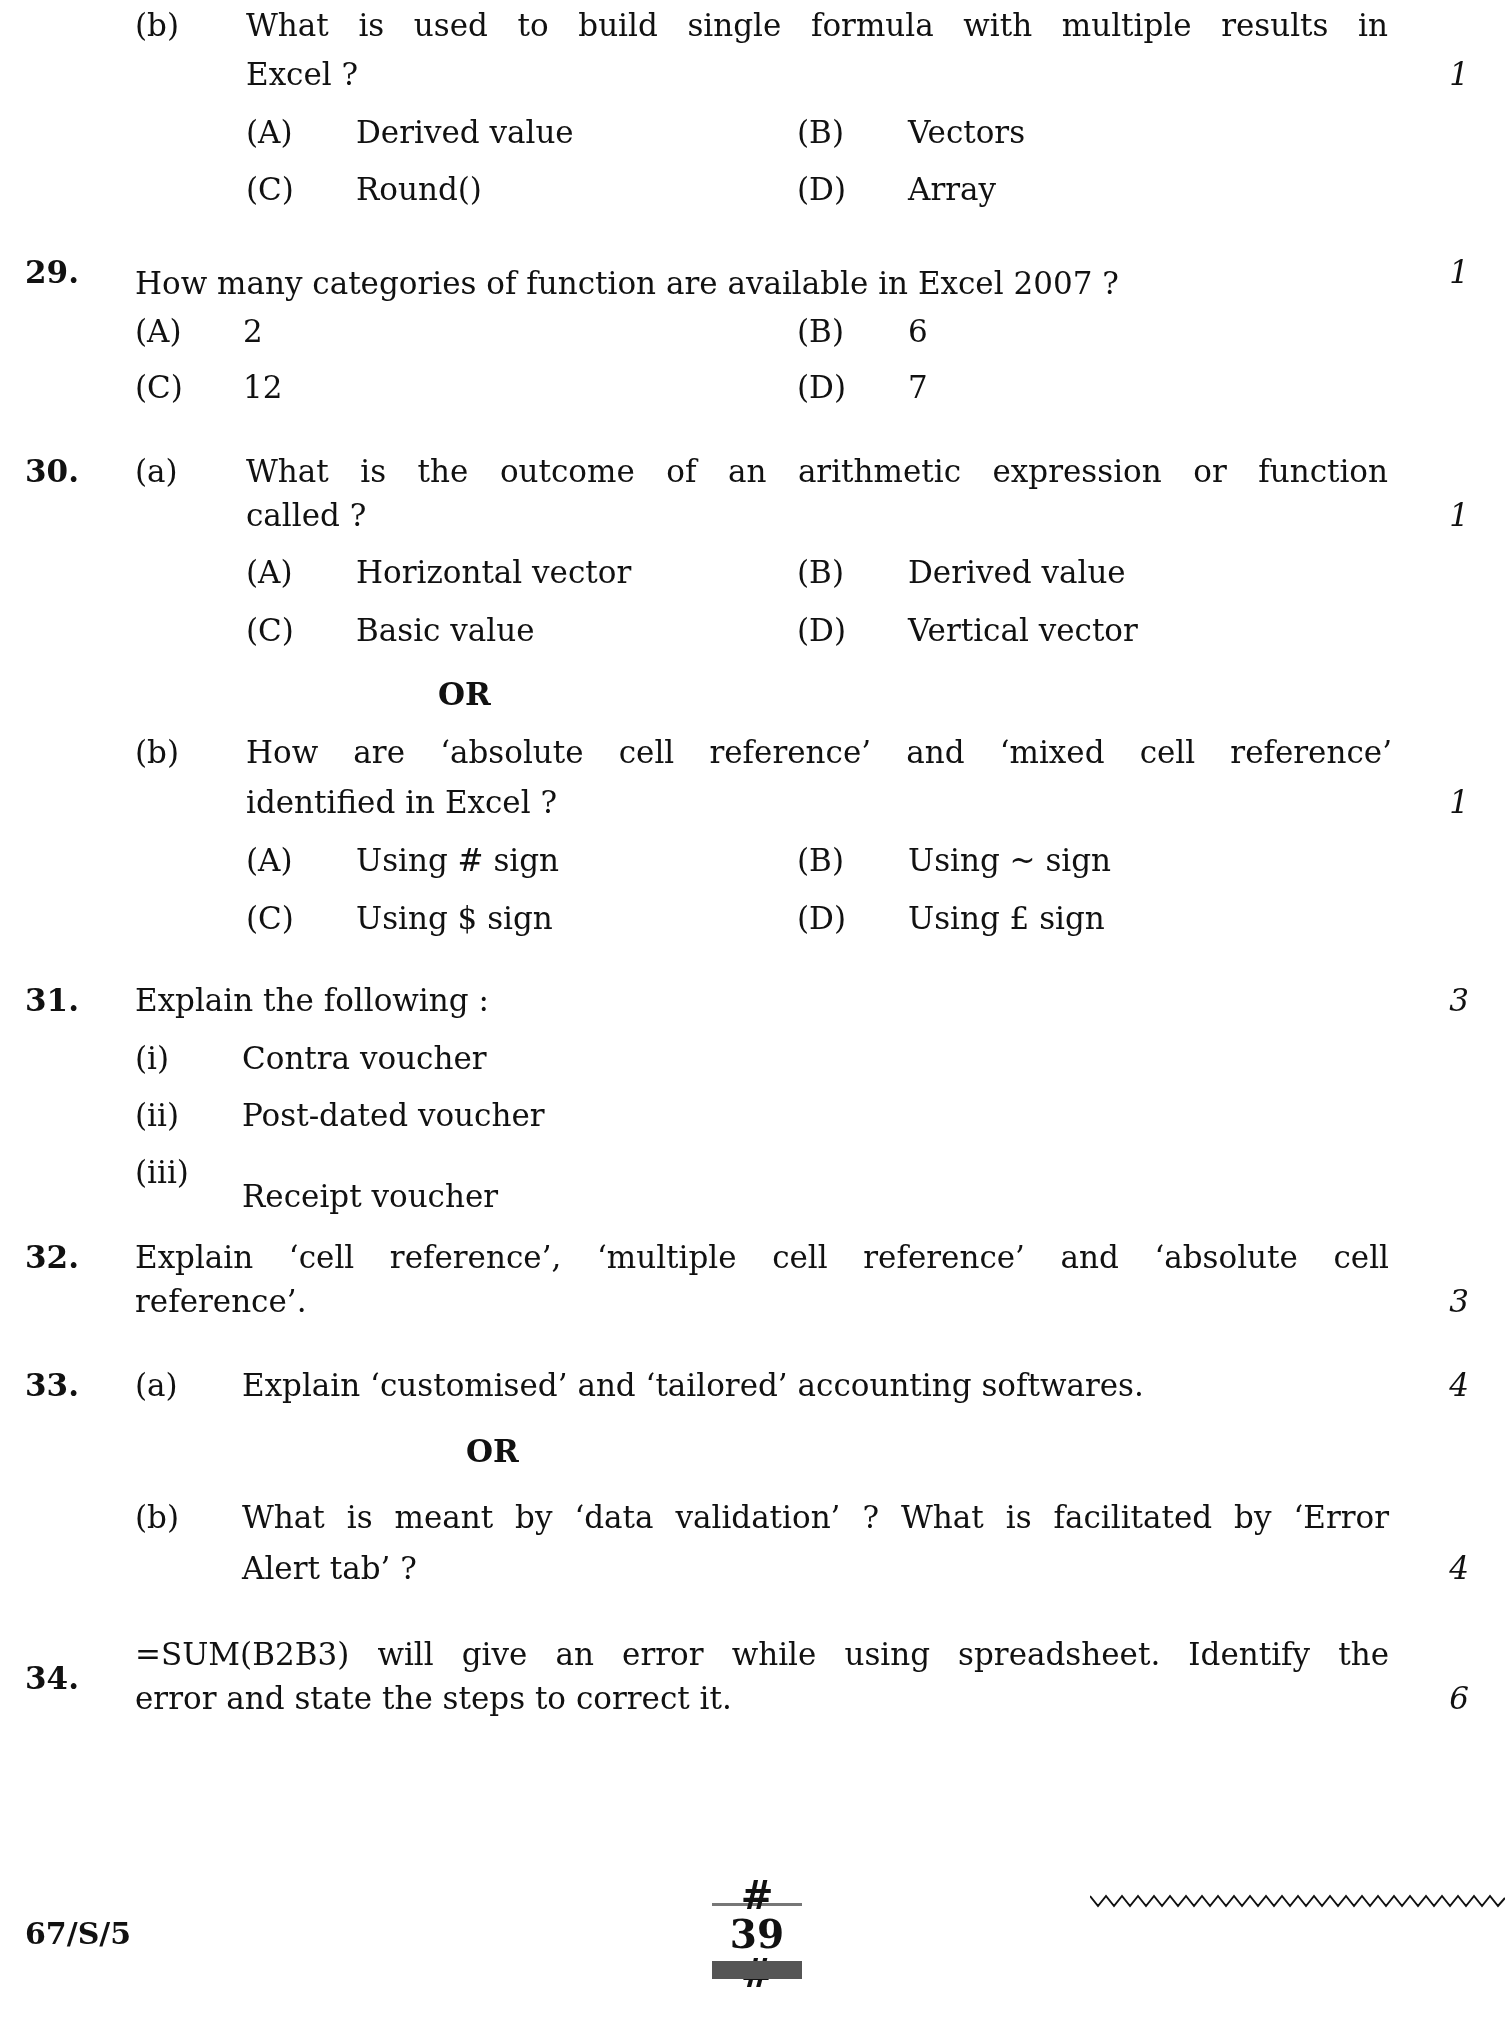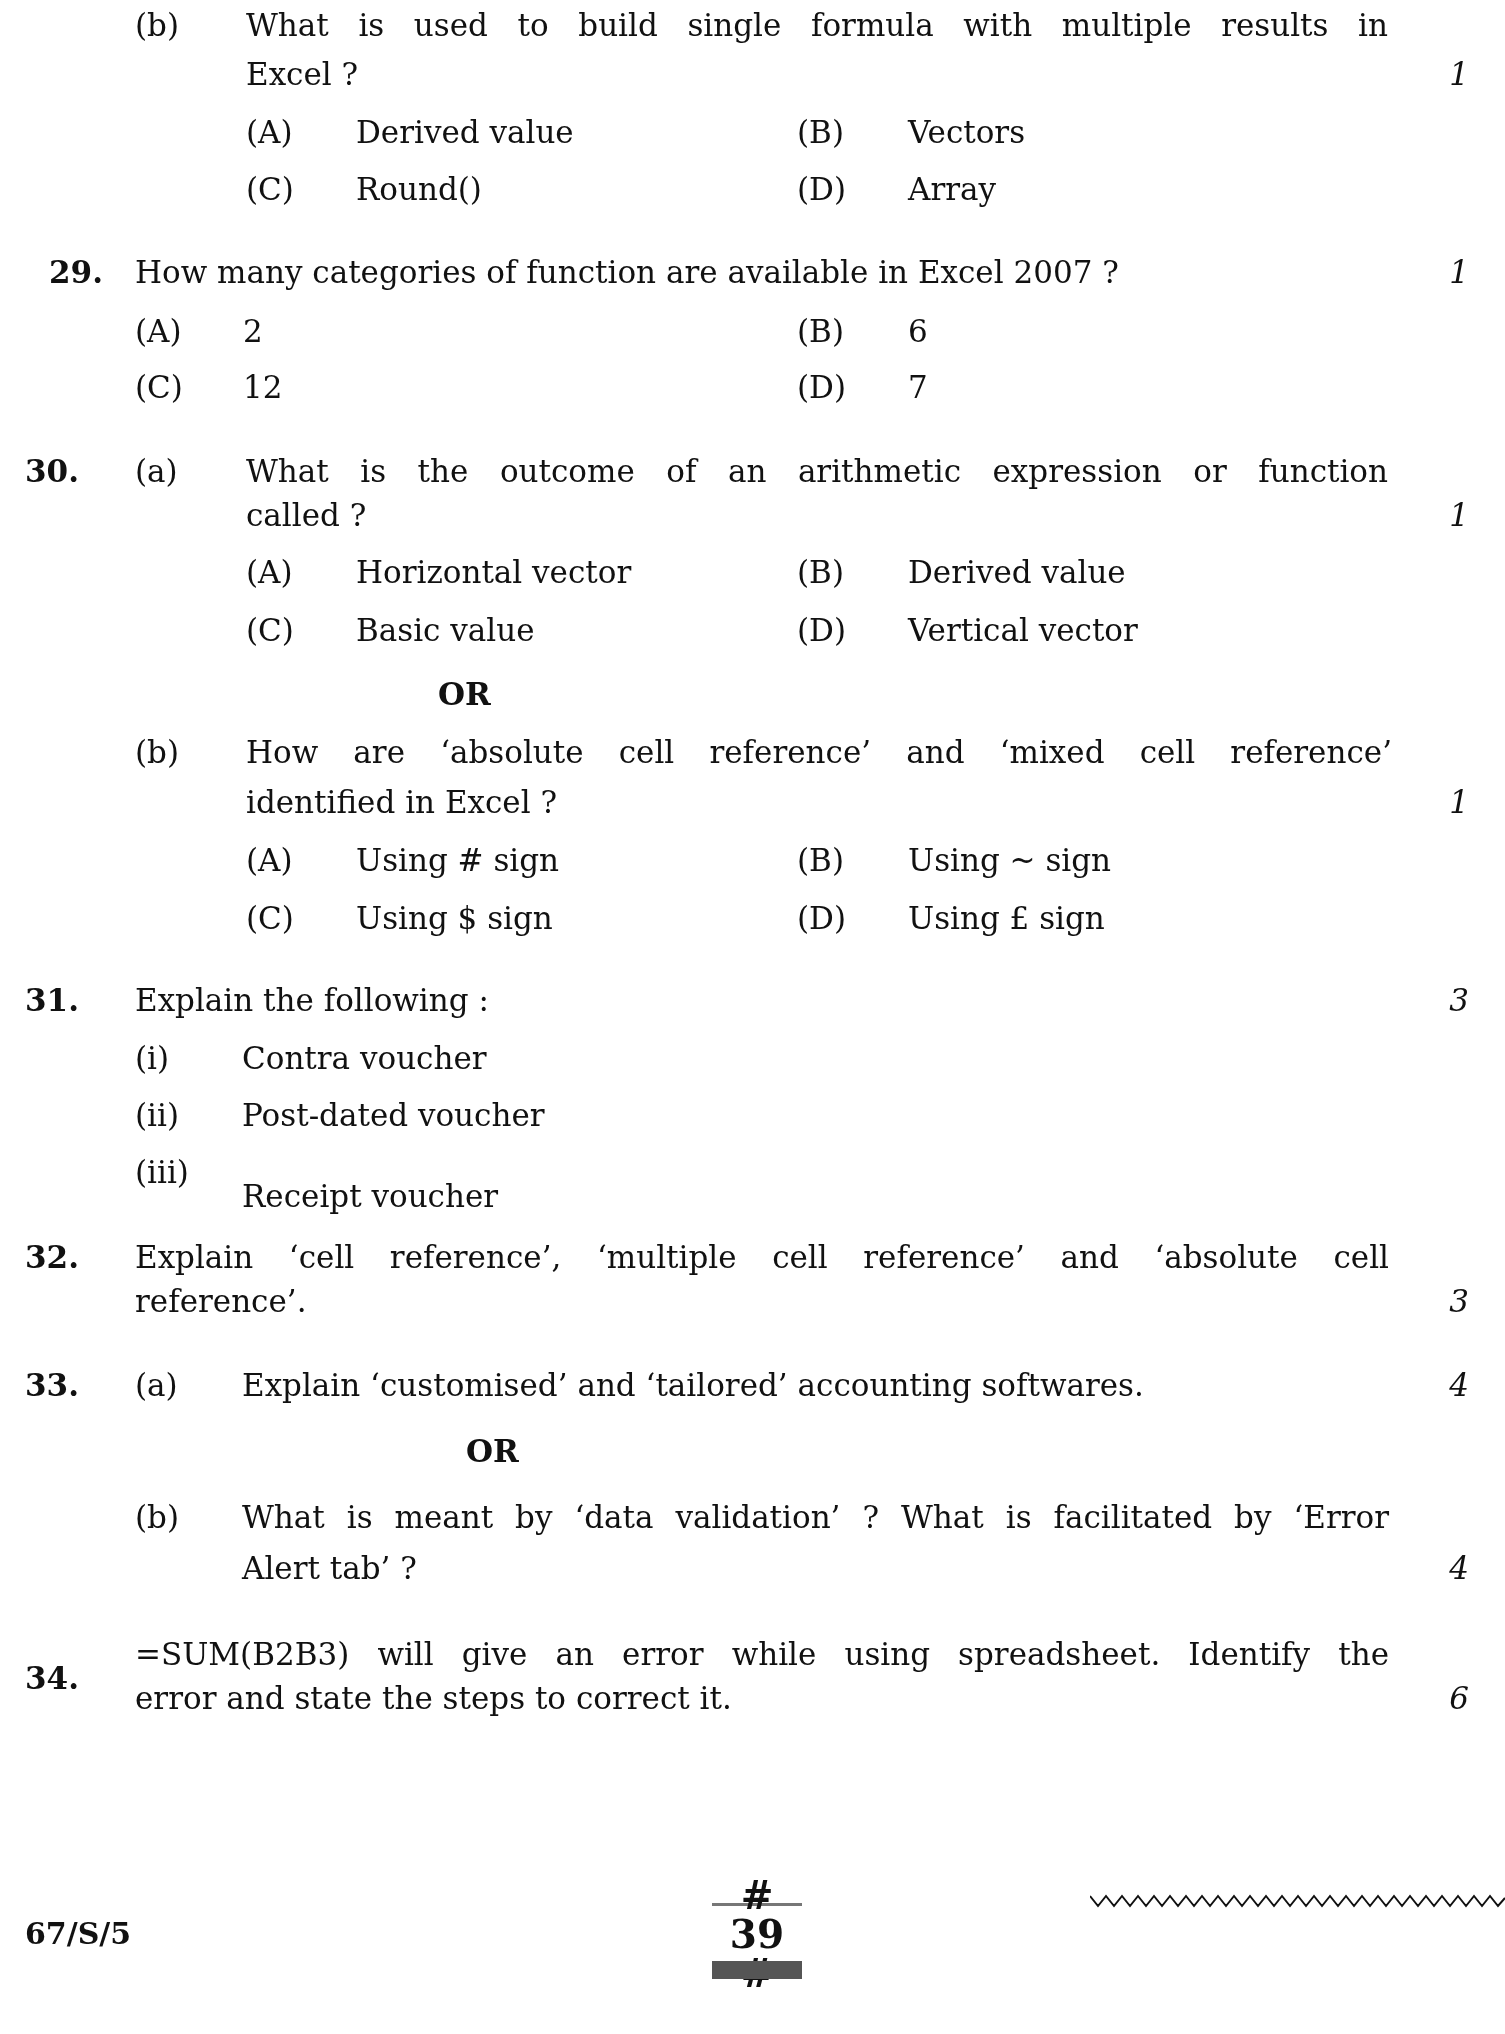--- a/index.html
+++ b/index.html
@@ -100,22 +100,22 @@
   <span class="t" style="left:356px; top:132px;">Derived value</span>
   <span class="t" style="left:797px; top:132px;">(B)</span>
   <span class="t" style="left:908px; top:132px;">Vectors</span>
   <span class="t" style="left:246px; top:189px;">(C)</span>
   <span class="t" style="left:356px; top:189px;">Round()</span>
   <span class="t" style="left:797px; top:189px;">(D)</span>
   <span class="t" style="left:908px; top:189px;">Array</span>
 </div>
 
 <div>
-  <span class="t bold" style="left:25px; top:272px;margin-left:24px;">29.</span>
-  <span class="t" style="left:135px; top:272px;text-align:right;">How many categories of function are available in Excel 2007 ?</span>
+  <span class="t bold" style="left:25px; top:272px;">29.</span>
+  <span class="t" style="left:135px; top:283px;text-align:right;">How many categories of function are available in Excel 2007 ?</span>
   <span class="mark" style="top:272px;">1</span>
   <span class="t" style="left:135px; top:331px;">(A)</span>
   <span class="t" style="left:243px; top:331px;">2</span>
   <span class="t" style="left:797px; top:331px;">(B)</span>
   <span class="t" style="left:908px; top:331px;">6</span>
   <span class="t" style="left:135px; top:387px;">(C)</span>
   <span class="t" style="left:243px; top:387px;">12</span>
   <span class="t" style="left:797px; top:387px;">(D)</span>
   <span class="t" style="left:908px; top:387px;">7</span>
 </div>

